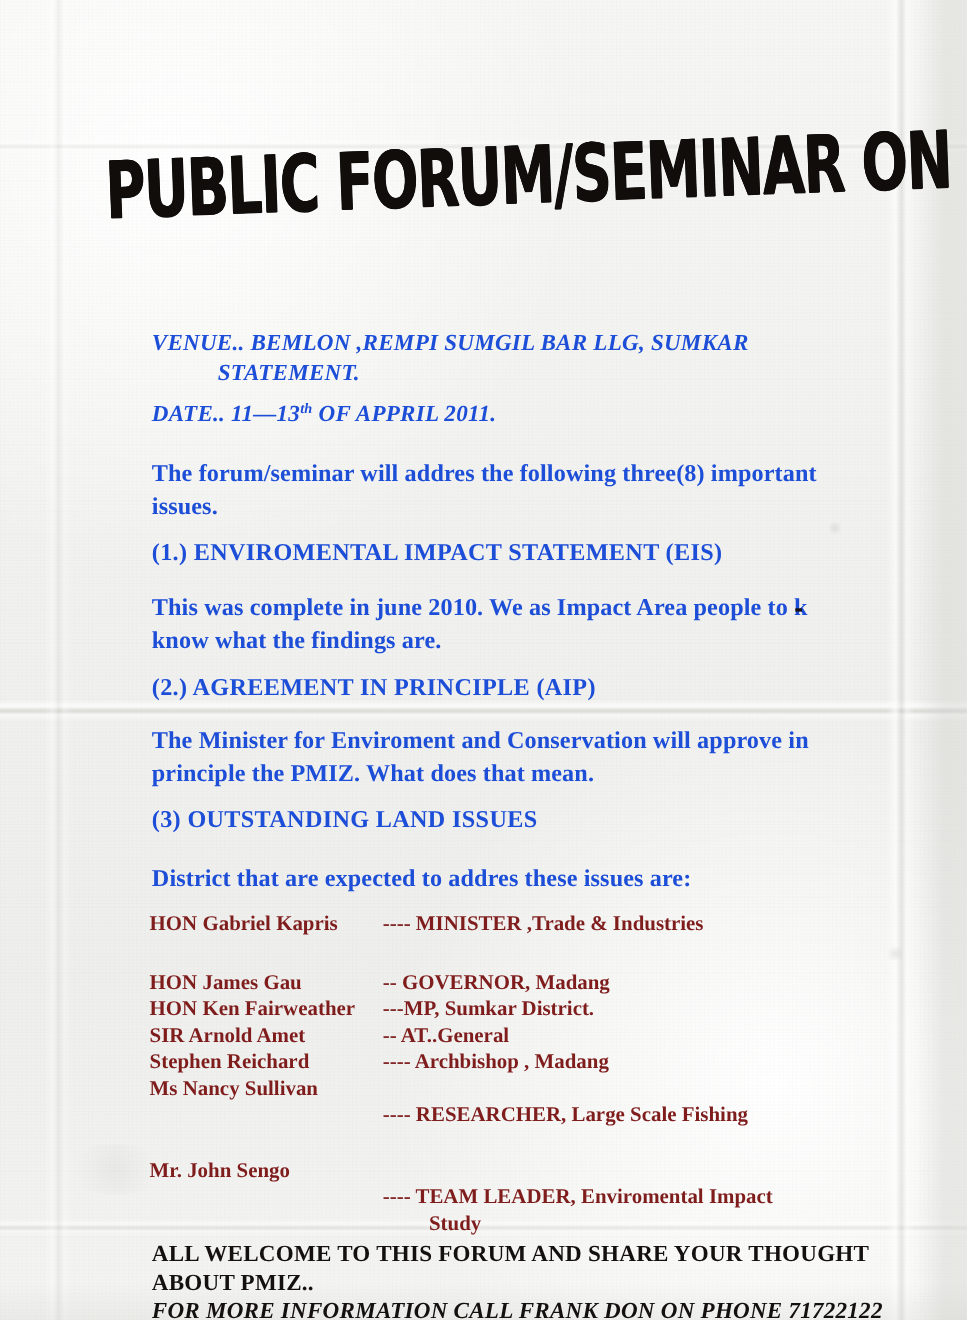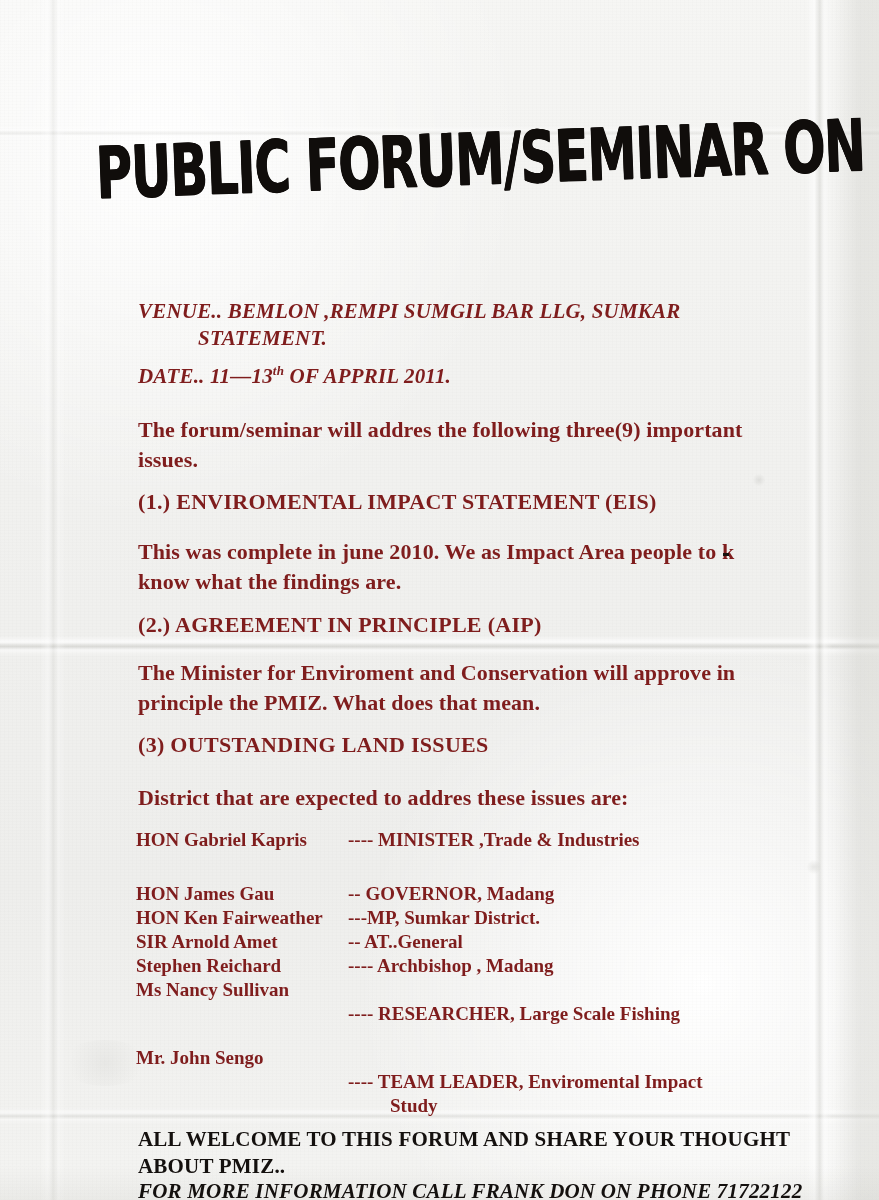--- a/index.html
+++ b/index.html
@@ -103,21 +103,21 @@
     white-space: nowrap;
     transform: scaleX(.80) scaleY(1.16);
     transform-origin: left center;
     text-shadow: 0.6px 0 0 #100d0b, -0.4px 0 0 #100d0b, 0 0.5px 0 #100d0b;
   }
 
   
   .blk {
     position: absolute;
     font-weight: 700;
-    color: #7f1d1d;
+    color: #1d4ed8;
   }
   .venue {
     left: 138px;
     top: 298px;
     width: 620px;
     font-style: italic;
     font-size: 21px;
     line-height: 27px;
     letter-spacing: .2px;
   }
@@ -176,21 +176,21 @@
     font-size: 19px;
     line-height: 24px;
     font-weight: 700;
     color: #7f1d1d;
   }
   .sp-row {
     display: flex;
     align-items: flex-start;
   }
   .sp-row.gap { margin-top: 30px; }
-  .sp-row.gap-sm { margin-top: 20px; }
+  .sp-row.gap-sm { margin-top: 27px; }
   .sp-name {
     flex: 0 0 auto;
     width: 212px;
     white-space: pre;
   }
   .sp-name.wide { width: 212px; }
   .sp-role {
     flex: 1 1 auto;
     white-space: pre-line;
   }
@@ -250,21 +250,21 @@
 
     <div class="blk venue">
       <span>VENUE.. </span><span>BEMLON ,REMPI SUMGIL BAR LLG, SUMKAR</span>
       <span class="ind">STATEMENT.</span>
     </div>
 
     <div class="blk date">
       <span>DATE.. </span><span>11—13</span><sup>th</sup><span> OF APPRIL 2011.</span>
     </div>
 
-    <div class="blk para p-intro">The forum/seminar will addres the following three(9) important issues.</div>
+    <div class="blk para p-intro">The forum/seminar will addres the following three(8) important issues.</div>
 
     <div class="blk heading h-1">(1.) ENVIROMENTAL IMPACT STATEMENT (EIS)</div>
 
     <div class="blk para p-1">
       <span>This was complete in june 2010. We as Impact Area people to </span><span class="strike-k">k</span><span>know what the findings are.</span>
     </div>
 
     <div class="blk heading h-2">(2.) AGREEMENT IN PRINCIPLE (AIP)</div>
     <div class="blk para p-2">The Minister for Enviroment and Conservation will approve in principle the PMIZ. What does that mean.</div>
 

